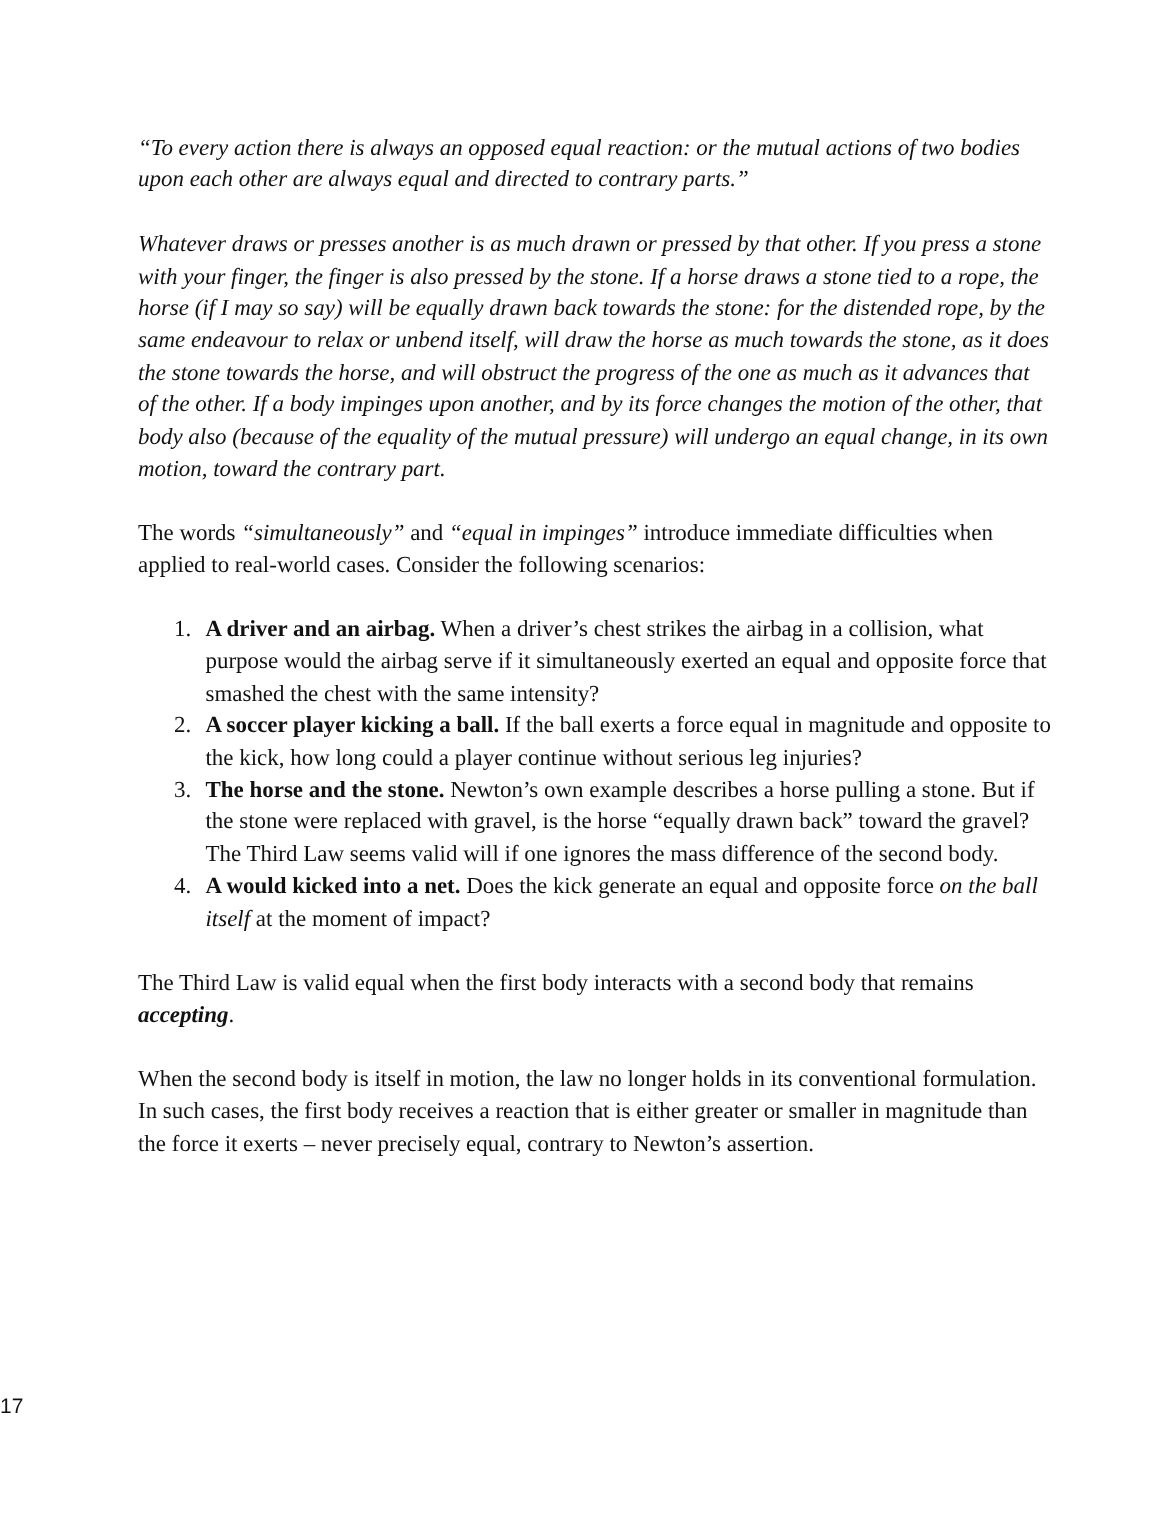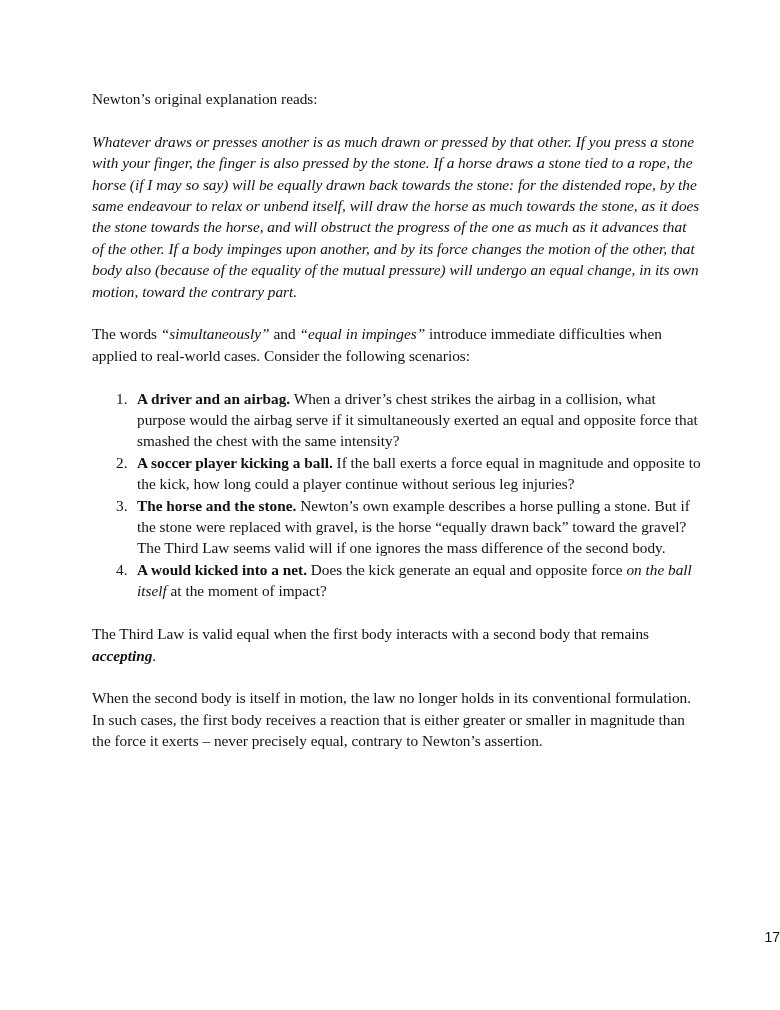--- a/index.html
+++ b/index.html
@@ -8,29 +8,29 @@
     position: absolute; left: 92px; top: 88px; width: 610px;
     font-family: "Liberation Serif", serif; font-size: 15.3px; line-height: 21.4px; color: #111;
   }
   p { margin: 0 0 21.4px 0; }
   .it { font-style: italic; }
   .b { font-weight: bold; }
   ol { margin: 0 0 21.4px 0; padding: 0; list-style: none; }
   ol li { position: relative; padding-left: 45px; }
   ol li .num { position: absolute; left: 24px; top: 0; }
   .pagenum {
-    position: absolute; left: 0; width: 780px; top: 929px; text-align: right;
+    position: absolute; left: 0; width: 780px; top: 929px; text-align: left;
     font-family: "Liberation Sans", sans-serif; font-size: 14px; color: #111;
   }
 </style>
 </head>
 <body>
 
 <div class="page">
-  <p>Newton’s original explanation reads:</p>
+  <p class="it">“To every action there is always an opposed equal reaction: or the mutual actions of two bodies upon each other are always equal and directed to contrary parts.”</p>
   <p class="it">Whatever draws or presses another is as much drawn or pressed by that other. If you press a stone with your finger, the finger is also pressed by the stone. If a horse draws a stone tied to a rope, the horse (if I may so say) will be equally drawn back towards the stone: for the distended rope, by the same endeavour to relax or unbend itself, will draw the horse as much towards the stone, as it does the stone towards the horse, and will obstruct the progress of the one as much as it advances that of the other. If a body impinges upon another, and by its force changes the motion of the other, that body also (because of the equality of the mutual pressure) will undergo an equal change, in its own motion, toward the contrary part.</p>
   <p><span>The words </span><span class="it">“simultaneously”</span><span> and </span><span class="it">“equal in impinges”</span><span> introduce immediate difficulties when applied to real-world cases. Consider the following scenarios:</span></p>
 
   <ol>
     <li><span class="num">1.</span><span class="b">A driver and an airbag.</span><span> When a driver’s chest strikes the airbag in a collision, what purpose would the airbag serve if it simultaneously exerted an equal and opposite force that smashed the chest with the same intensity?</span></li>
     <li><span class="num">2.</span><span class="b">A soccer player kicking a ball.</span><span> If the ball exerts a force equal in magnitude and opposite to the kick, how long could a player continue without serious leg injuries?</span></li>
     <li><span class="num">3.</span><span class="b">The horse and the stone.</span><span> Newton’s own example describes a horse pulling a stone. But if the stone were replaced with gravel, is the horse “equally drawn back” toward the gravel? The Third Law seems valid will if one ignores the mass difference of the second body.</span></li>
     <li><span class="num">4.</span><span class="b">A would kicked into a net.</span><span> Does the kick generate an equal and opposite force </span><span class="it">on the ball itself</span><span> at the moment of impact?</span></li>
   </ol>
 

